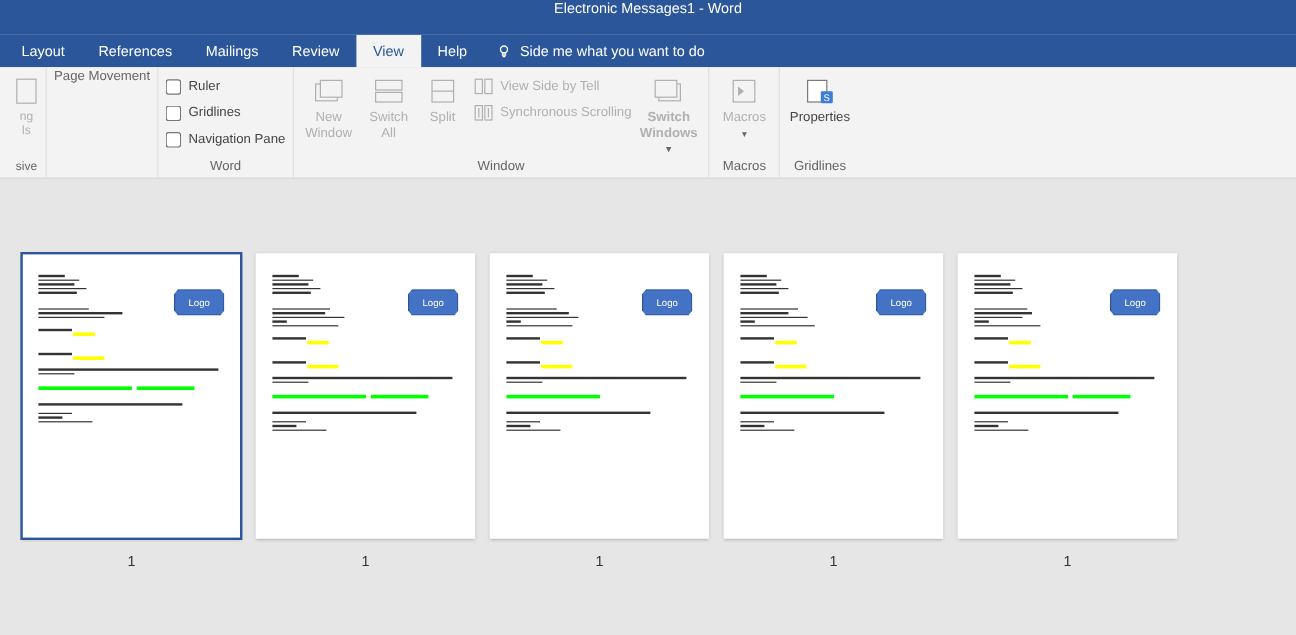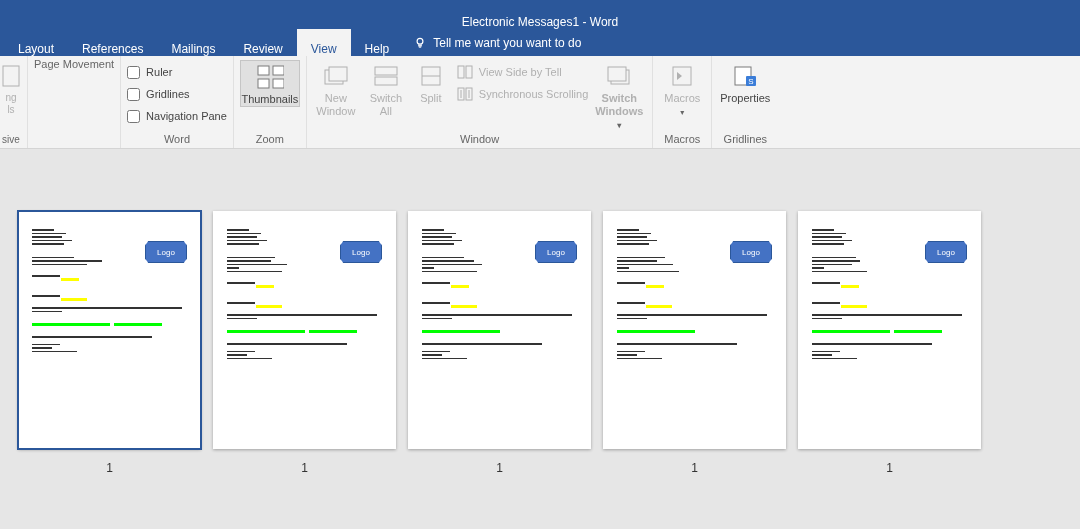--- a/index.html
+++ b/index.html
@@ -1,27 +1,27 @@
 <!DOCTYPE html>
 <html><head>
 <meta charset="utf-8">
 <style>
   * { margin: 0; padding: 0; box-sizing: border-box; font-family: "Segoe UI", Tahoma, sans-serif; user-select: none; }
   body { width: 1080px; height: 529px; overflow: hidden; background: #e6e6e6; }
 
   .titlebar {
-    height: 29px; background: #2b579a; display: flex; align-items: flex-end; justify-content: center;
+    height: 29px; background: #2b579a; display: flex; align-items: flex-start; justify-content: center;
     color: #fff; font-size: 12px; position: relative;
   }
 
   .tabs {
     height: 27px; background: #2b579a; display: flex; align-items: stretch; padding-left: 4px;
   }
   .tab {
-    padding: 0 14px; display: flex; align-items: flex-end; color: #fff; font-size: 12px; cursor: pointer;
+    padding: 0 14px; display: flex; align-items: center; color: #fff; font-size: 12px; cursor: pointer;
   }
   .tab.active { background: #f3f3f3; color: #2b579a; }
 
   .tellme { display: flex; align-items: center; gap: 6px; padding-left: 10px; }
   .bulb-icon { width: 14px; height: 14px; }
 
   .ribbon {
     height: 93px; background: #f3f3f3; border-bottom: 1px solid #d4d4d4; display: flex;
   }
   .group {
@@ -98,27 +98,27 @@
     </div>
   <div class="tab">
       <span>Help</span>
     </div>
   <div class="tab tellme">
     <svg class="bulb-icon" viewBox="0 0 24 24" fill="none" stroke="#fff" stroke-width="2">
         <circle cx="12" cy="9" r="5"></circle>
         <path d="M10 14v3h4v-3"></path>
         <path d="M10 19h4"></path>
       </svg>
-    <span>Tell me want you want to do</span>
+    <span>Side me what you want to do</span>
   </div>
 </div>
 
 <div class="ribbon">
 
-  <div class="group" style="padding-left:1px;">
+  <div class="group" style="padding-left:12px;">
     <div class="group-body">
       <div class="big-btn disabled" style="width:20px;">
         <div class="ico">
             <svg width="20" height="24">
               <rect x="2" y="2" width="16" height="20" fill="none" stroke="#b0b0b0"></rect>
             </svg>
           </div>
         <span style="font-size:10px">ng<br>ls</span>
       </div>
     </div>
@@ -142,36 +142,20 @@
           </label>
         <label class="chk-row">
             <input type="checkbox" style="">
             <span>Navigation Pane</span>
           </label>
       </div>
     </div>
     <div class="group-label">Word</div>
   </div>
 
-  <div class="group">
-    <div class="group-body">
-      <div class="big-btn active" style="width:60px;">
-        <div class="ico">
-            <svg width="30" height="26">
-          <rect x="2" y="2" width="11" height="9" fill="#fff" stroke="#7a7a7a"></rect>
-              <rect x="17" y="2" width="11" height="9" fill="#fff" stroke="#7a7a7a"></rect>
-          <rect x="2" y="15" width="11" height="9" fill="#fff" stroke="#7a7a7a"></rect>
-              <rect x="17" y="15" width="11" height="9" fill="#fff" stroke="#7a7a7a"></rect>
-        </svg>
-          </div>
-        <span>Thumbnails</span>
-      </div>
-    </div>
-    <div class="group-label">Zoom</div>
-  </div>
 
   <div class="group">
     <div class="group-body">
       <div class="big-btn disabled" style="width:46px;">
         <div class="ico">
             <svg width="26" height="22">
               <rect x="2" y="5" width="18" height="14" fill="none" stroke="#b0b0b0"></rect>
               <rect x="6" y="2" width="18" height="14" fill="#f3f3f3" stroke="#b0b0b0"></rect>
             </svg>
           </div>

